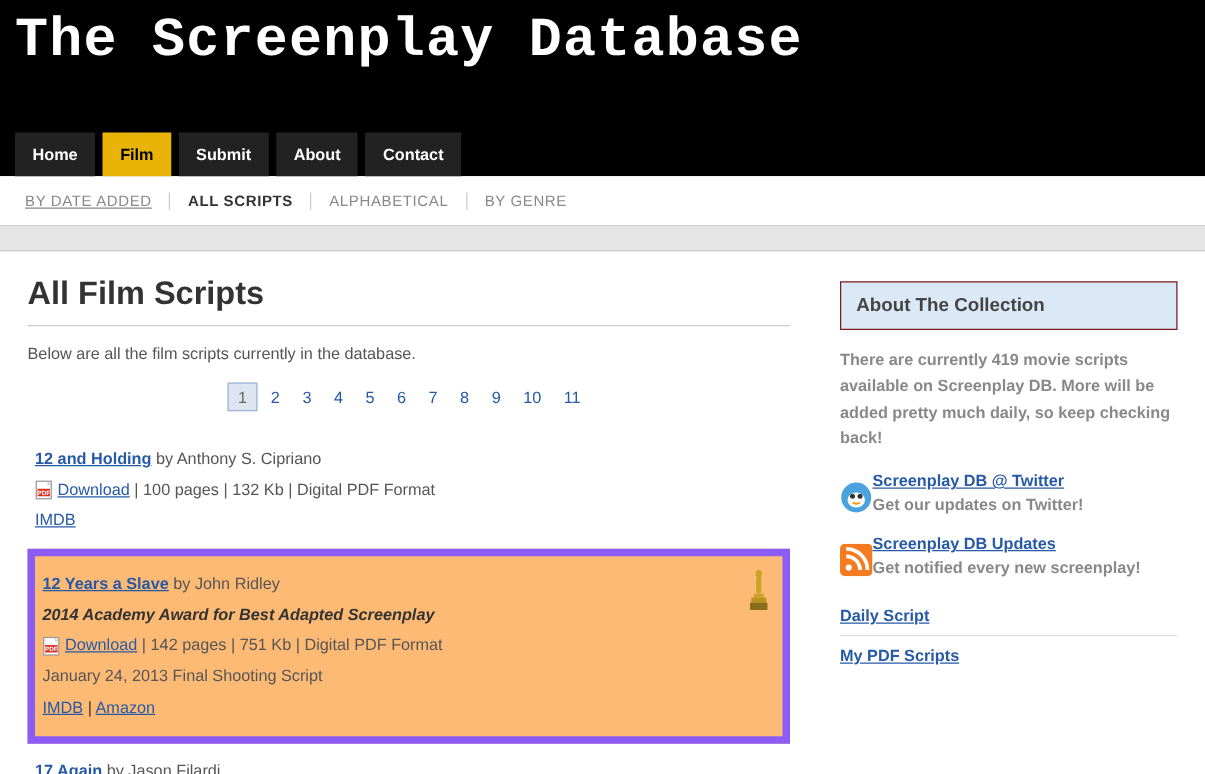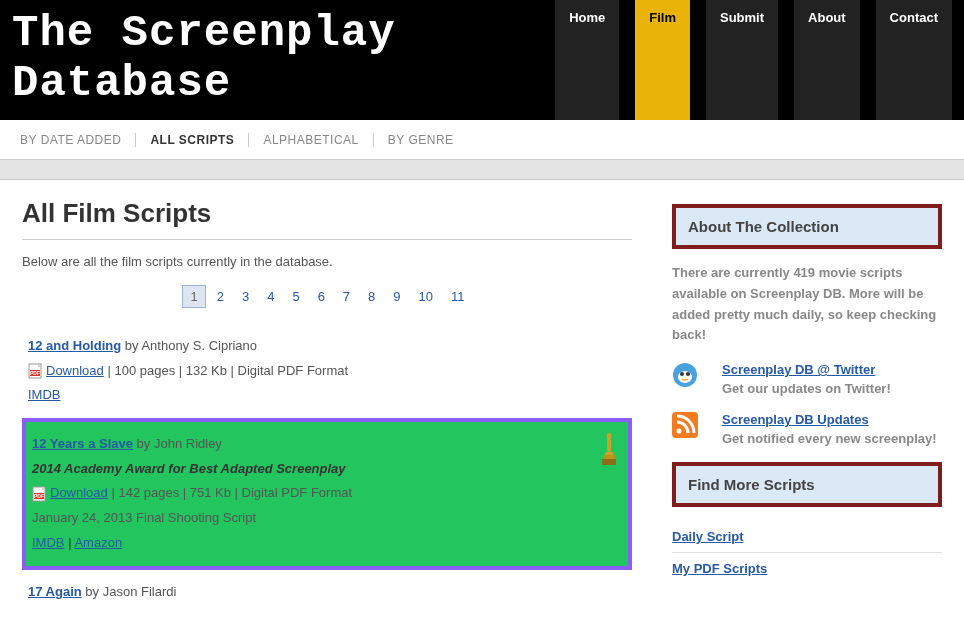--- a/index.html
+++ b/index.html
@@ -1,36 +1,36 @@
 <!DOCTYPE html>
 <html><head>
   <meta charset="utf-8">
   <style>
     * { margin: 0; padding: 0; box-sizing: border-box; }
     body { font-family: Arial, Helvetica, sans-serif; font-size: 13px; color: #333; }
     
     .header-black {
       background: #000;
-      height: 120px;
+      height: 141px;
       padding: 0 12px;
       display: flex;
-      flex-direction: row;
+      flex-direction: column;
       justify-content: space-between;
     }
     .site-title {
       color: #fff;
       font-family: "Courier New", Courier, monospace;
       font-size: 44px;
       font-weight: bold;
       padding-top: 8px;
       letter-spacing: 1px;
     }
     .main-nav {
       display: flex;
-      gap: 16px;
+      gap: 6px;
     }
     .main-nav a {
       display: block;
       padding: 10px 14px;
       color: #fff;
       font-weight: bold;
       background: #222;
       text-decoration: none;
       font-size: 13px;
     }
@@ -46,21 +46,21 @@
     }
     .sub-nav a {
       color: #888;
       text-decoration: none;
       text-transform: uppercase;
       font-size: 12px;
       padding: 0 14px;
       border-right: 1px solid #ccc;
       letter-spacing: 0.5px;
     }
-    .sub-nav a:first-child { padding-left: 0; }
+    .sub-nav a:first-child { padding-left: 0; text-decoration: underline; }
     .sub-nav a:last-child { border-right: none; }
     .sub-nav a.active { color: #333; font-weight: bold; }
     
     .gray-strip { height: 20px; background: #e5e5e5; border-bottom: 1px solid #ccc; }
     
     .container {
       display: flex;
       max-width: 964px;
       padding: 18px 22px;
     }
@@ -92,22 +92,22 @@
       background: #dde6f0;
       border: 1px solid #9cb5d3;
       color: #666;
     }
     
     .script-item {
       padding: 10px 6px;
       line-height: 1.9;
     }
     .script-item.highlight {
-      background: #22c55e;
-      border: 4px solid #8b5cf6;
+      background: #fdba74;
+      border: 6px solid #8b5cf6;
       position: relative;
     }
     .script-title {
       color: #2659a6;
       text-decoration: underline;
       font-weight: bold;
     }
     .script-by { color: #555; }
     .award { font-style: italic; font-weight: bold; color: #333; }
     .dl-line { color: #555; }
@@ -125,38 +125,38 @@
     .oscar-icon {
       position: absolute;
       right: 10px;
       top: 10px;
       width: 18px;
       height: 36px;
     }
     
     .sidebar h3 {
       background: #dbe9f7;
-      border: 4px solid #7f1d1d;
+      border: 1px solid #7f1d1d;
       padding: 10px 12px;
       font-size: 15px;
       color: #444;
       margin-bottom: 14px;
       margin-top: 6px;
     }
     .sidebar p {
       color: #888;
       line-height: 1.6;
       font-weight: bold;
       margin-bottom: 16px;
     }
     .side-link-row {
       display: flex;
-      align-items: flex-start;
+      align-items: flex-end;
       margin-bottom: 16px;
-      gap: 24px;
+      gap: 0;
     }
     .side-link-row .icon { width: 26px; height: 26px; flex-shrink: 0; }
     .side-link-row .txt a {
       color: #2659a6;
       text-decoration: underline;
       font-weight: bold;
     }
     .side-link-row .txt div { color: #888; font-weight: bold; margin-top: 4px; }
     
     .side-plain-link {
@@ -246,19 +246,18 @@
         <div class="side-link-row">
           <div class="icon"><svg viewBox="0 0 26 26" width="26" height="26">
               <rect width="26" height="26" rx="4" fill="#f47b20"></rect>
               <circle cx="7" cy="19" r="2.5" fill="#fff"></circle>
               <path d="M5 10 a11 11 0 0 1 11 11" stroke="#fff" stroke-width="3" fill="none"></path>
               <path d="M5 4 a17 17 0 0 1 17 17" stroke="#fff" stroke-width="3" fill="none"></path>
             </svg></div>
           <div class="txt"><a href="#">Screenplay DB Updates</a><div>Get notified every new screenplay!</div></div>
         </div>
       </div>
-    <h3>Find More Scripts</h3>
     <div id="more-links">
         <a href="#" class="side-plain-link">Daily Script</a>
         <a href="#" class="side-plain-link">My PDF Scripts</a>
       </div>
   </div>
 </div>
 
 </body></html>

